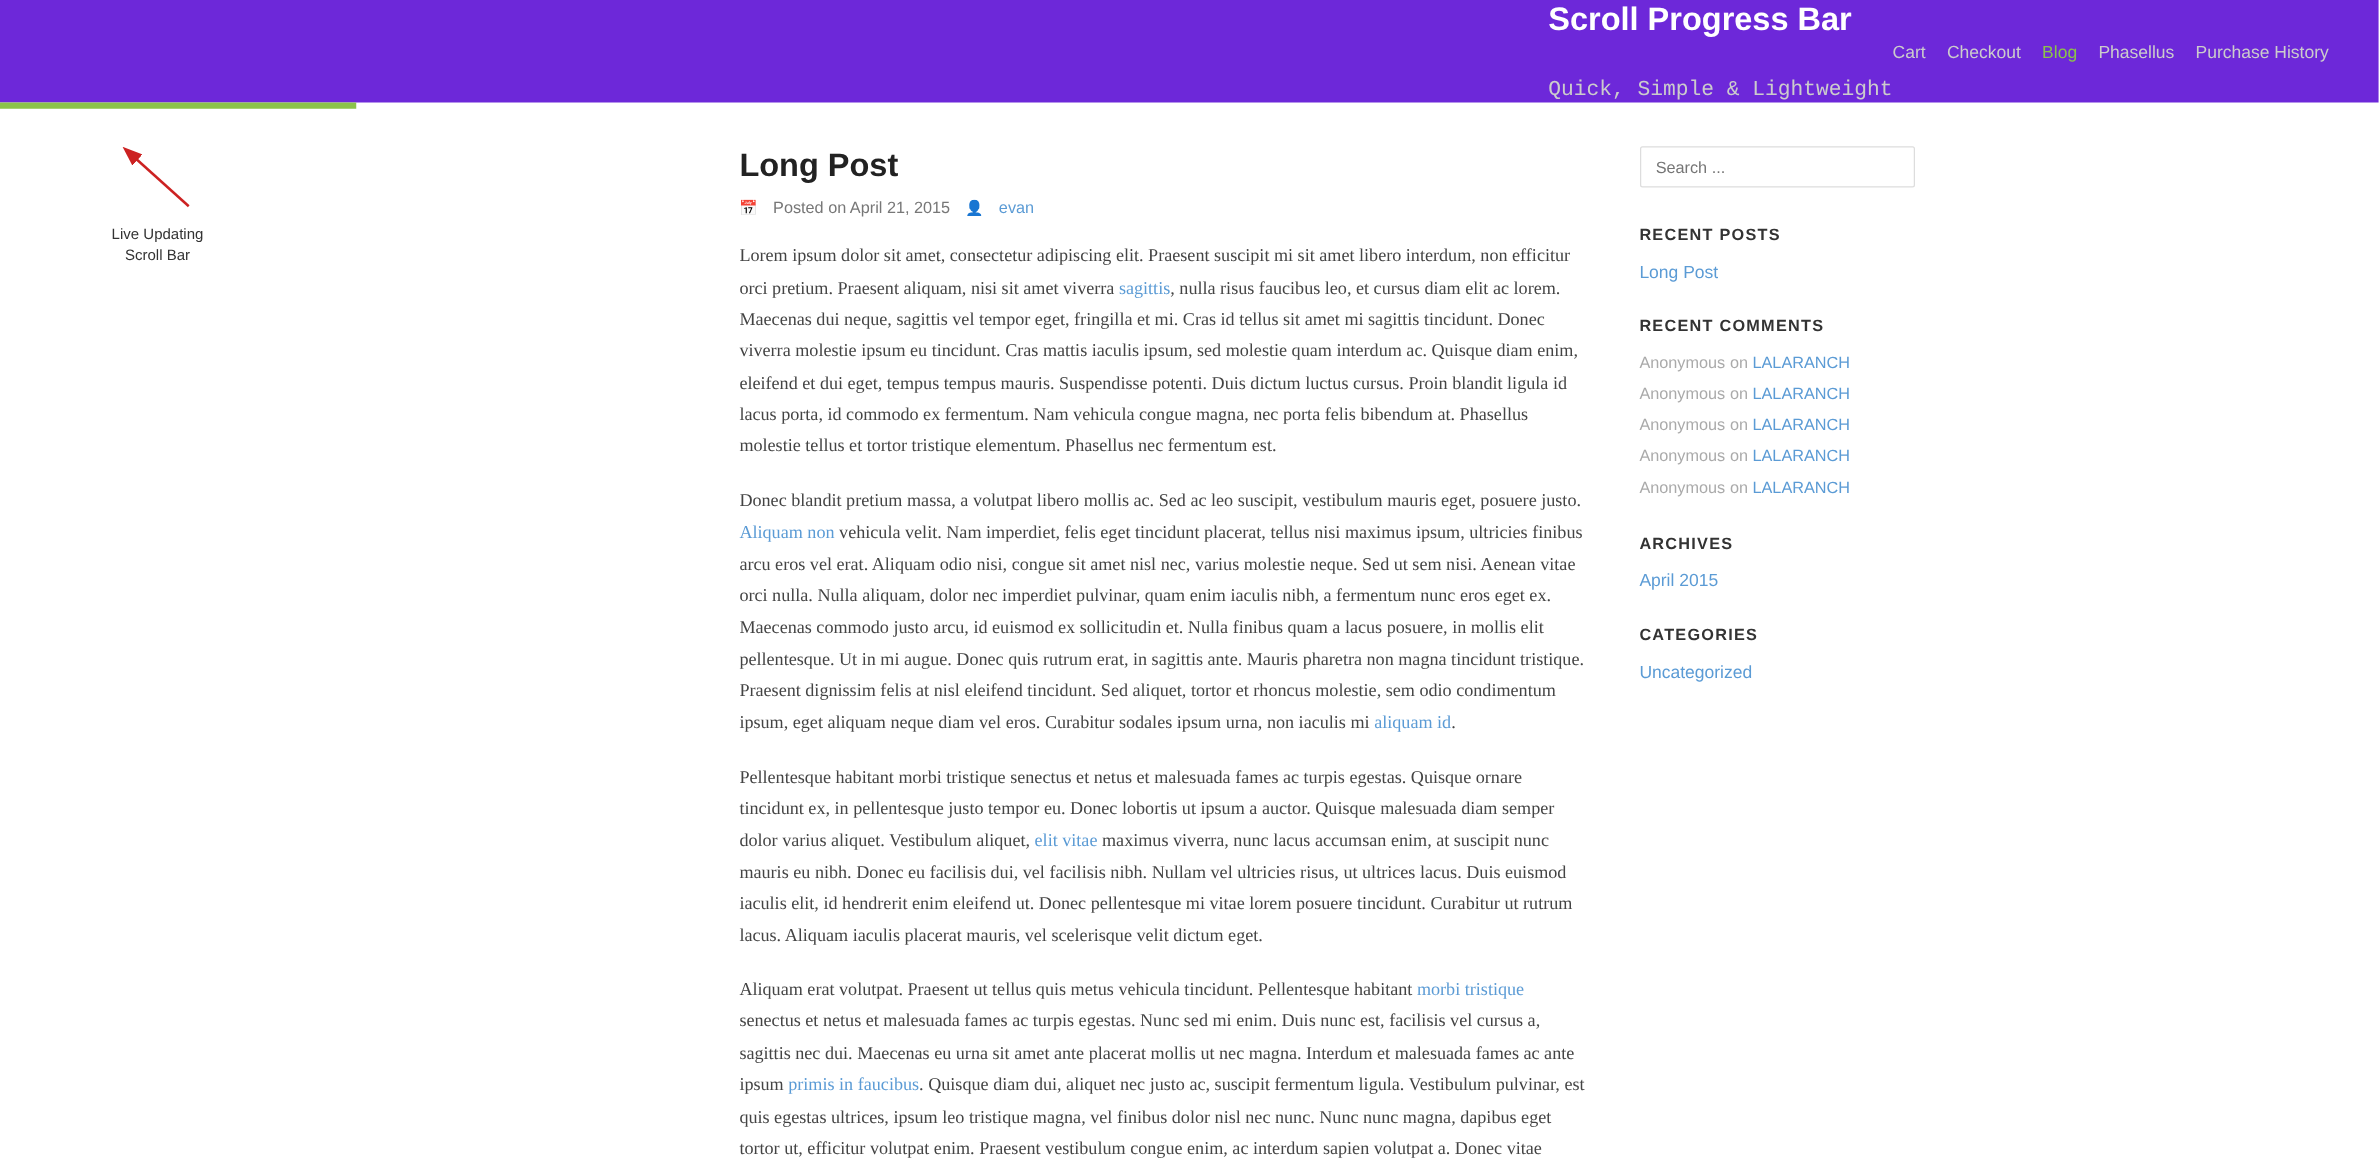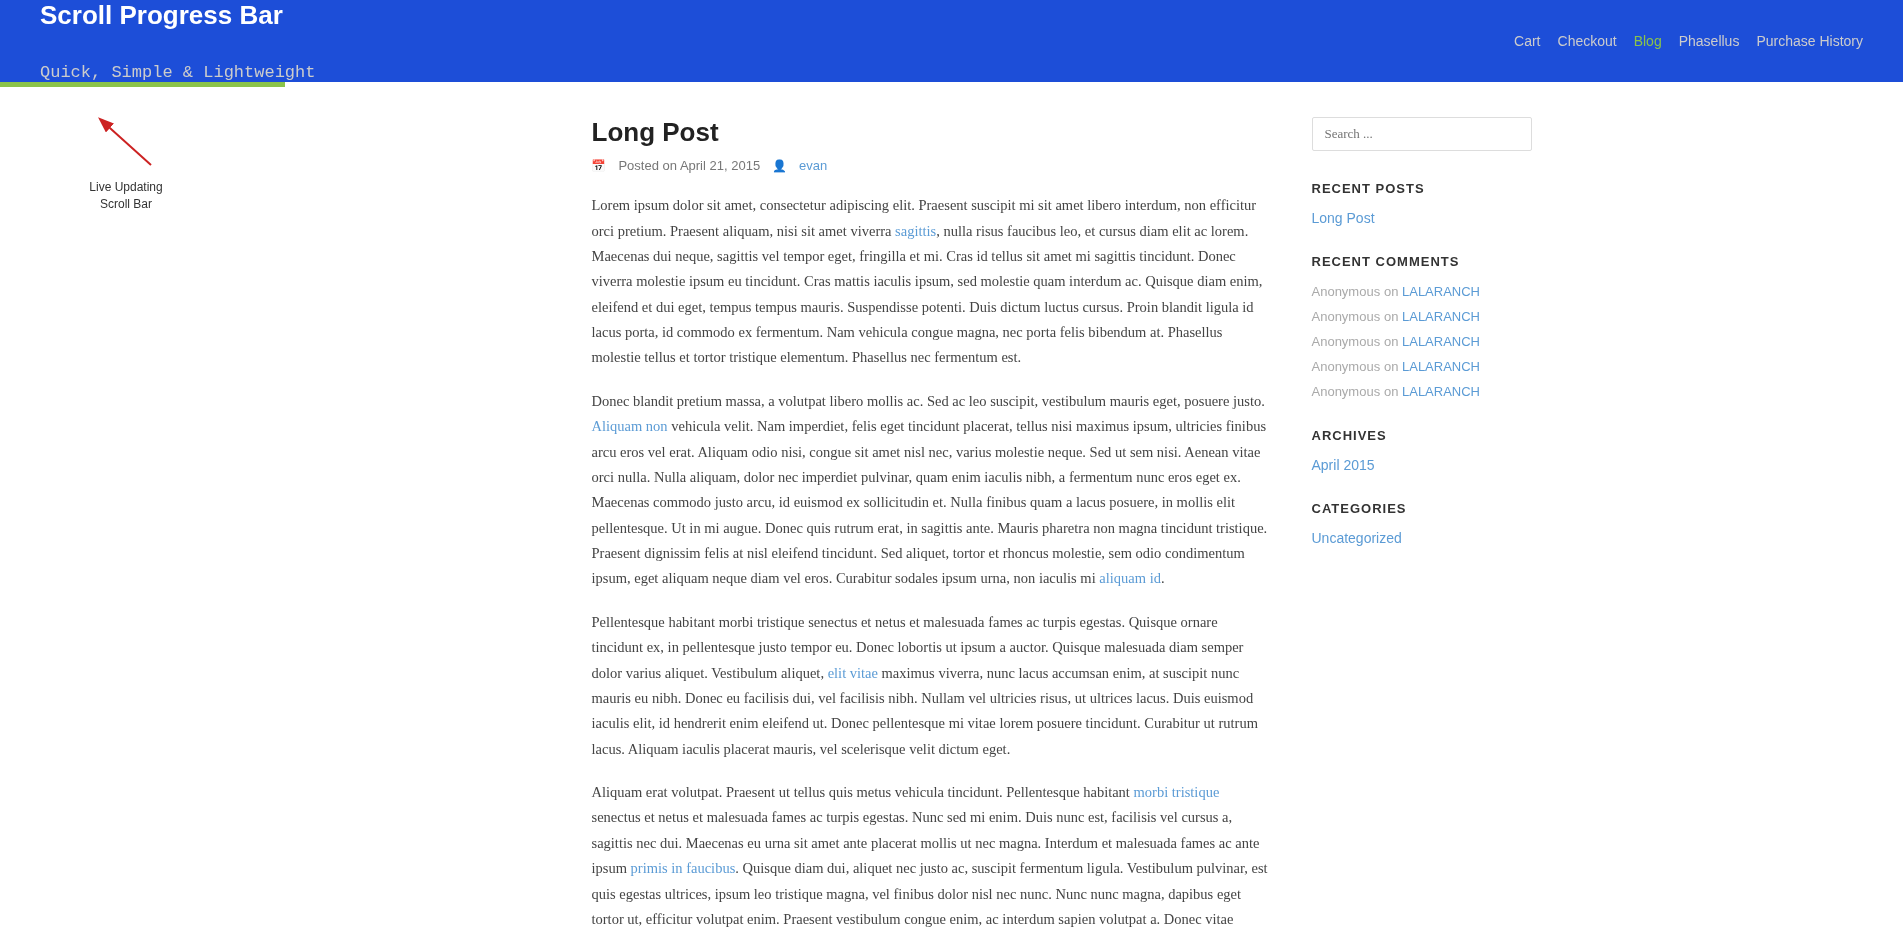--- a/index.html
+++ b/index.html
@@ -1,24 +1,24 @@
 <!DOCTYPE html>
 <html><head>
   <meta charset="utf-8">
   <style>
     * { box-sizing: border-box; margin: 0; padding: 0; }
     body { font-family: Georgia, 'Times New Roman', serif; background: #fff; color: #333; font-size: 15px; }
 
     
     #header {
-      background: #1d4ed8;
+      background: #6d28d9;
       padding: 0 40px;
       display: flex;
       align-items: center;
-      justify-content: space-between;
+      justify-content: flex-end;
       min-height: 75px;
     }
     #header-left {}
     #site-title {
       color: #fff;
       font-size: 26px;
       font-weight: bold;
       font-family: Arial, sans-serif;
       line-height: 1.2;
     }
@@ -134,21 +134,21 @@
       flex-shrink: 0;
     }
     #search-box {
       margin-bottom: 30px;
     }
     #search-input {
       width: 100%;
       padding: 8px 12px;
       border: 1px solid #ddd;
       font-size: 13px;
-      font-family: Liberation Serif, serif;
+      font-family: Liberation Sans, sans-serif;
       color: #6d28d9;
       outline: none;
       border-radius: 2px;
     }
     .sidebar-section {
       margin-bottom: 28px;
     }
     .sidebar-section-title {
       font-size: 13px;
       font-weight: bold;

